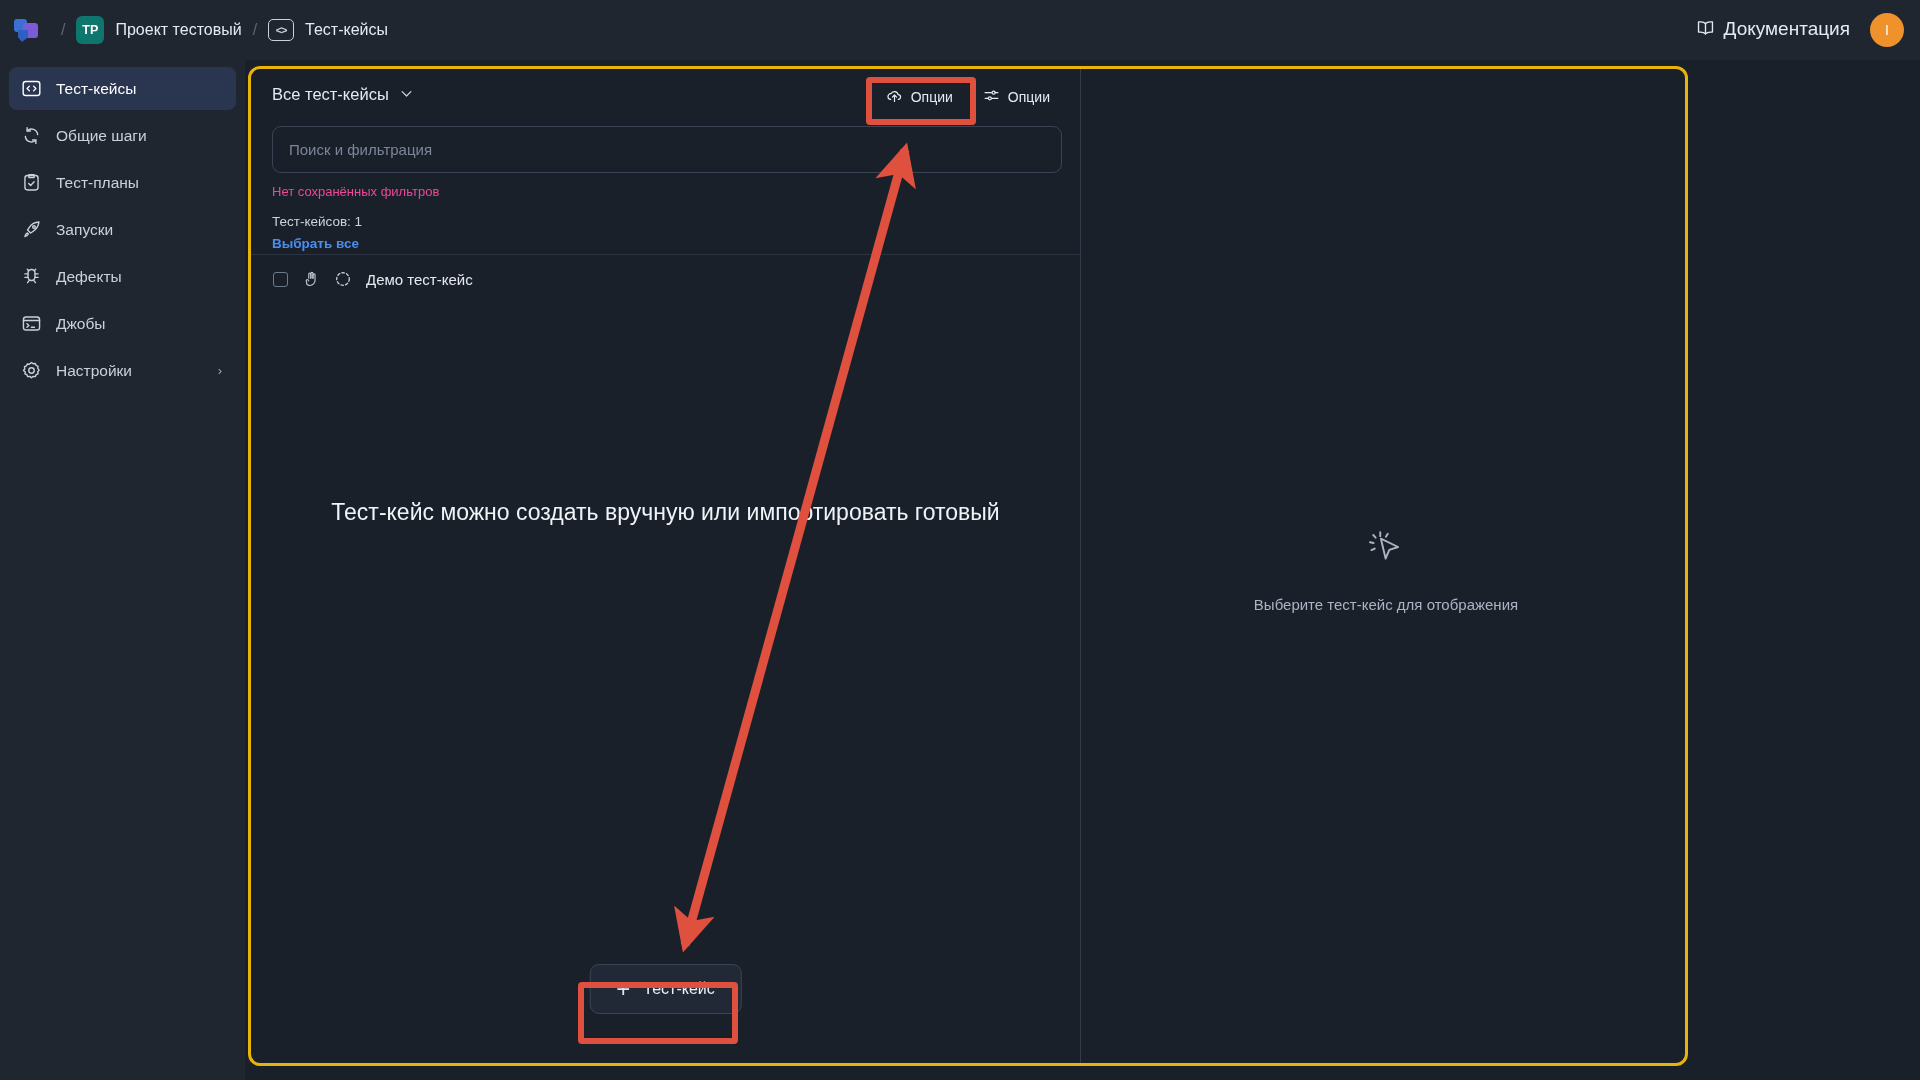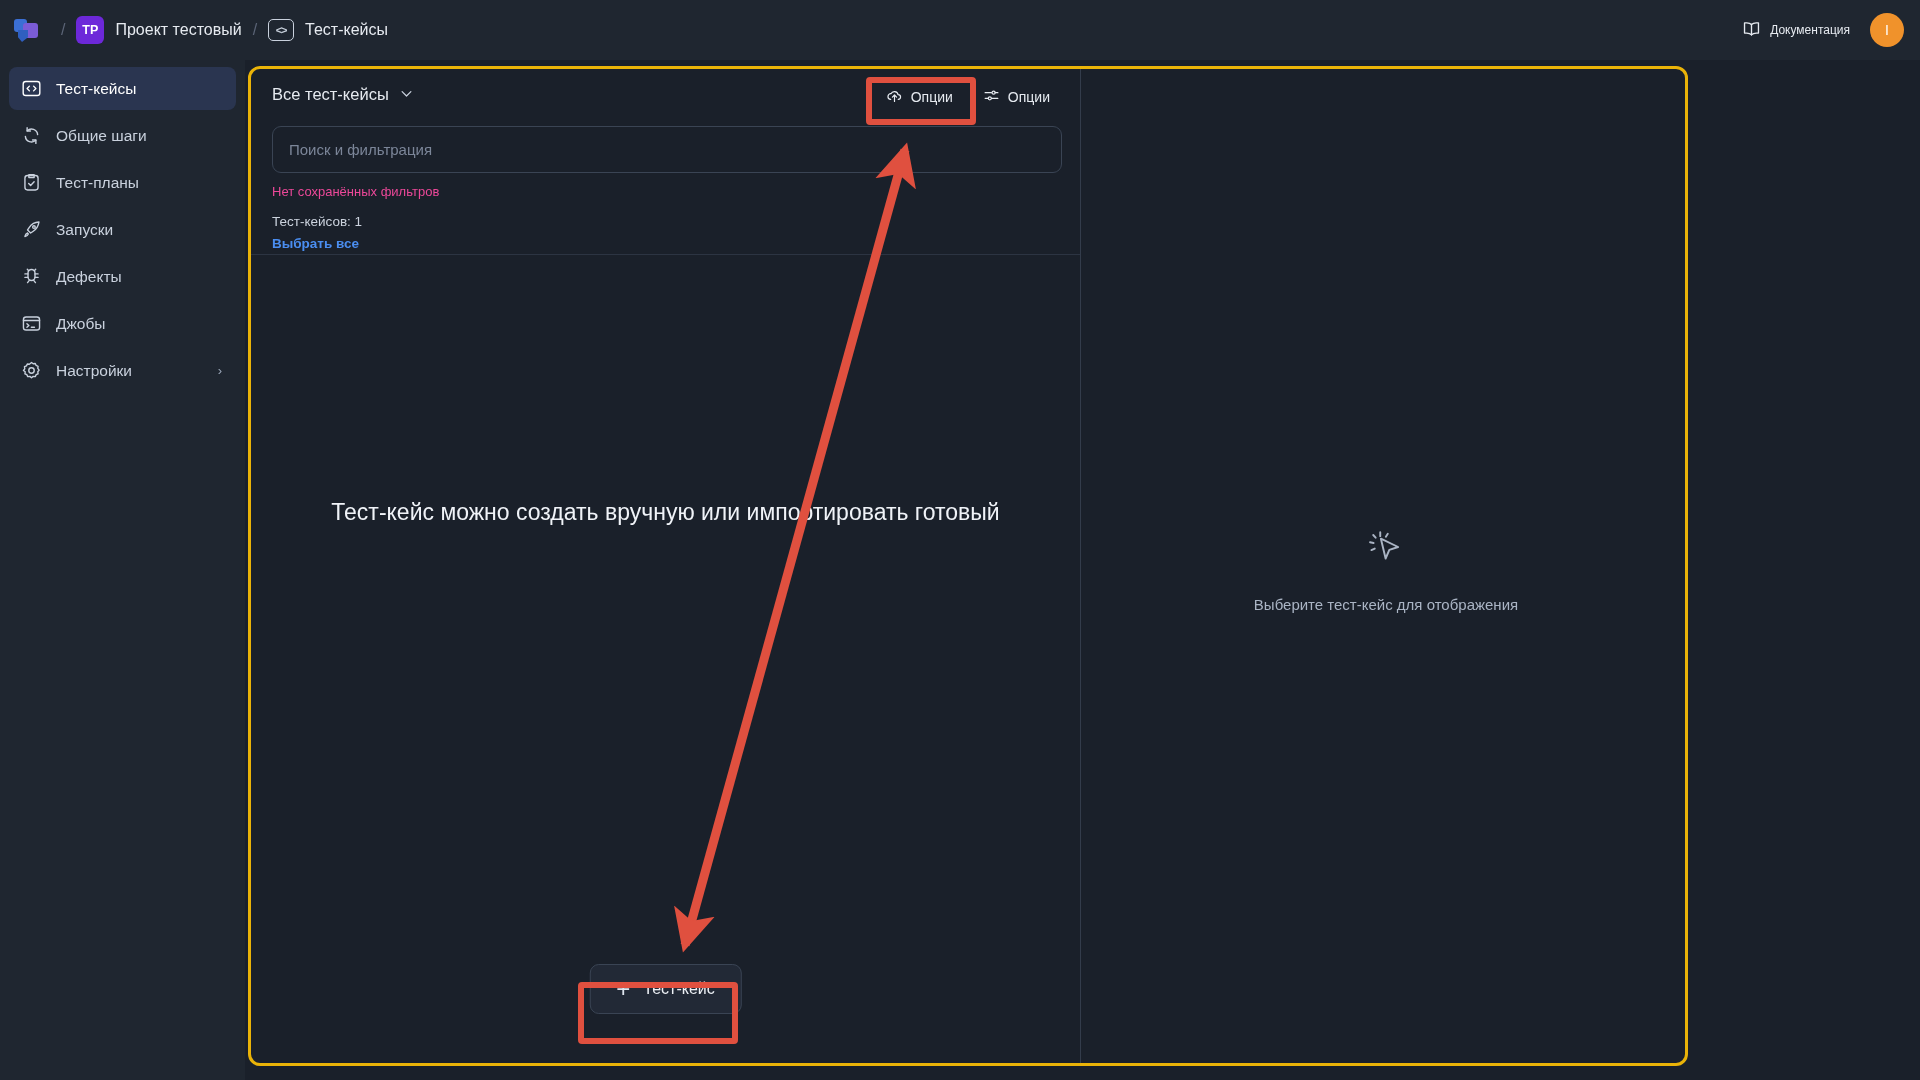--- a/index.html
+++ b/index.html
@@ -17,35 +17,35 @@
     background: #1f2630;
     display: flex; align-items: center;
   }
   .topbar-left { display: flex; align-items: center; padding-left: 14px; gap: 0px; }
   .logo-mark { width: 26px; height: 26px; position: relative; margin-right: 10px; }
   .logo-mark .sq1 { position:absolute; left:0; top:2px; width:13px; height:13px; background:#3b6fd4; border-radius:3px 3px 0 3px;}
   .logo-mark .sq2 { position:absolute; left:9px; top:6px; width:15px; height:15px; background:#7b5cd6; border-radius:3px 3px 3px 0;}
   .logo-mark .sq3 { position:absolute; left:4px; top:13px; width:10px; height:12px; background:#2f5fc0; border-radius:0 0 3px 3px; clip-path: polygon(0 0,100% 0,100% 60%,40% 100%,0 60%);}
   .crumb-sep { color: #5b6476; font-size: 16px; margin: 0 11px; }
   .proj-badge {
-    width: 28px; height: 28px; border-radius: 6px; background: #6d28d9;
+    width: 28px; height: 28px; border-radius: 6px; background: #0f766e;
     color: #ffffff; font-size: 12.5px; font-weight: bold;
     display: flex; align-items: center; justify-content: center; letter-spacing: .3px;
   }
   .crumb-text { color: #e6eaf0; font-size: 16px; margin-left: 11px; white-space: nowrap; }
   .code-badge {
     width: 26px; height: 22px; border: 1.6px solid #c9d1dd; border-radius: 5px;
     display: flex; align-items: center; justify-content: center;
     color: #c9d1dd; font-size: 11px; font-weight: bold; letter-spacing: -1px;
   }
   .topbar-right {
     position: absolute; right: 16px; top: 0; height: 60px;
     display: flex; align-items: center; gap: 20px;
   }
-  .doc-link { display: flex; align-items: center; gap: 9px; color: #e6eaf0; font-size: 12px; cursor: pointer; }
+  .doc-link { display: flex; align-items: flex-start; gap: 9px; color: #e6eaf0; font-size: 19px; cursor: pointer; }
   .avatar {
     width: 34px; height: 34px; border-radius: 50%; background: #f0922b;
     display:flex; align-items:center; justify-content:center;
     color: #fff; font-size: 14px;
   }
 
   
   .sidebar {
     position: absolute; left: 0; top: 60px; width: 245px; height: 1020px;
     background: #1f2630; padding-top: 3px;
@@ -305,20 +305,36 @@
       <div class="meta-block">
         <div class="meta-saved">Нет сохранённых фильтров</div>
         <div class="meta-count">
           <span>Тест-кейсов: 1</span>
           <span class="link">Выбрать все</span>
         </div>
       </div>
 
       <div class="list-divider"></div>
 
+      <div class="case-row">
+        <span class="cbox"></span>
+        <span class="row-ico">
+          <svg viewBox="0 0 24 24" fill="none" stroke="currentColor" stroke-width="1.5" stroke-linecap="round" stroke-linejoin="round">
+            <path d="M9 11V5.4a1.4 1.4 0 0 1 2.8 0V11"></path>
+            <path d="M11.8 10.6V4.6a1.4 1.4 0 0 1 2.8 0V11"></path>
+            <path d="M14.6 11V6.4a1.4 1.4 0 0 1 2.8 0v7.2a7 7 0 0 1-7 7 5.6 5.6 0 0 1-4-1.8L6 15.2a1.4 1.4 0 0 1 2-2l1 1.2"></path>
+          </svg>
+        </span>
+        <span class="row-ico">
+          <svg viewBox="0 0 24 24" fill="none" stroke="currentColor" stroke-width="1.8" stroke-linecap="round" stroke-dasharray="3.2 3">
+            <circle cx="12" cy="12" r="8.4"></circle>
+          </svg>
+        </span>
+        <span class="case-name">Демо тест-кейс</span>
+      </div>
 
       <div class="empty-msg">Тест-кейс можно создать вручную или импортировать готовый</div>
 
       <div class="add-btn">
         <span class="plus">+</span>
         <span>Тест-кейс</span>
       </div>
     </div>
 
     <div class="detail-col">

